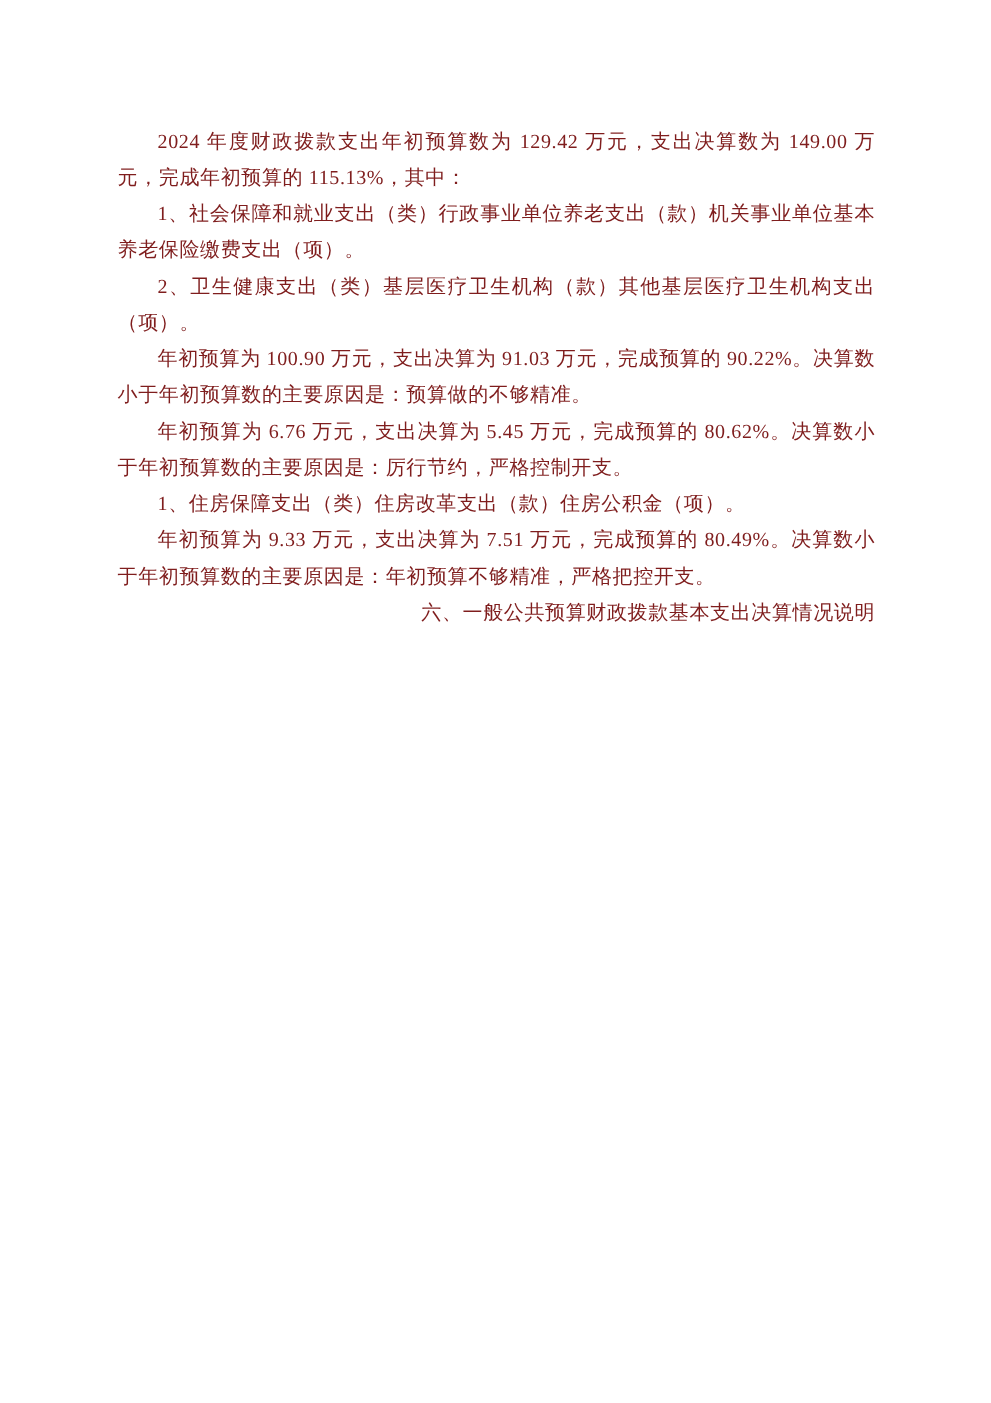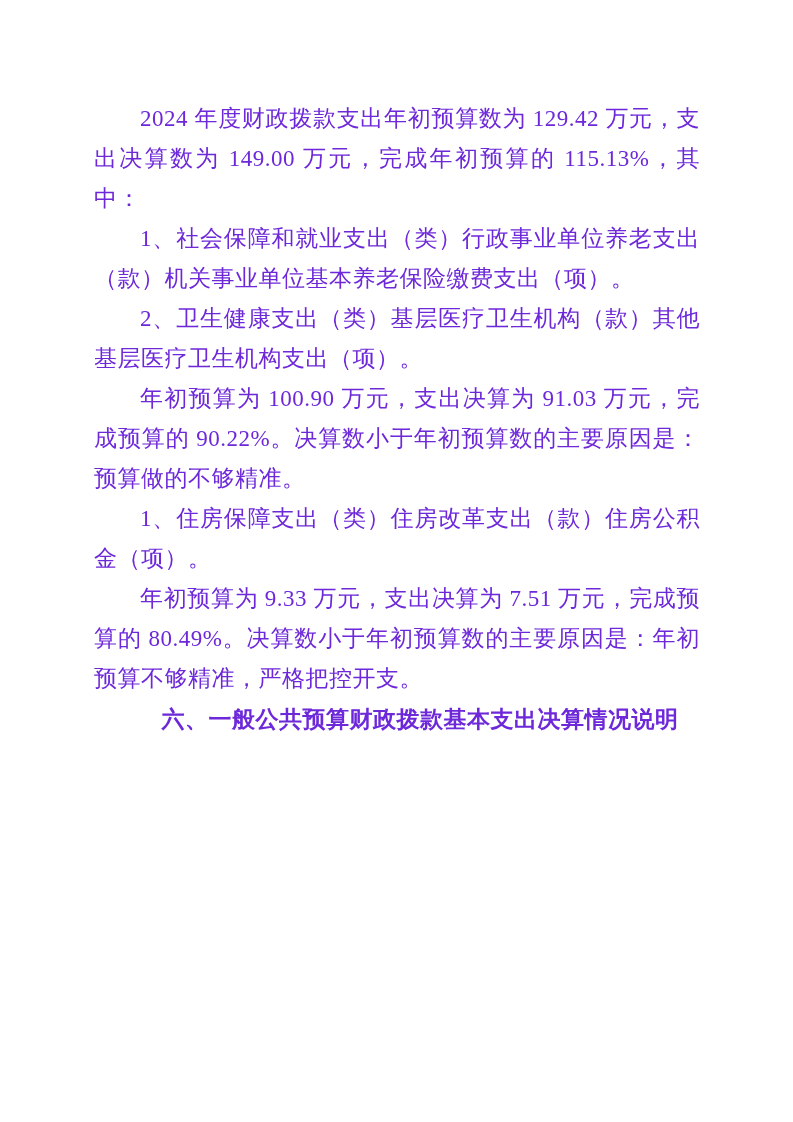--- a/index.html
+++ b/index.html
@@ -17,40 +17,41 @@
   .content {
     position: absolute;
     left: 94px;
     top: 99px;
     width: 606px;
   }
   p.para {
     margin: 0;
     padding: 0;
     font-family: "Liberation Serif", "DejaVu Serif", serif;
-    font-size: 23px;
-    line-height: 40px;
-    color: #6d28d9;
+    font-size: 16px;
+    line-height: 29px;
+    color: #7f1d1d;
     text-align: justify;
     text-indent: 2em;
     letter-spacing: 0.5px;
   }
   p.para.heading {
     font-family: "Liberation Sans", "DejaVu Sans", sans-serif;
-    font-weight: bold;
-    text-align: center;
+    font-weight: normal;
+    text-align: right;
     letter-spacing: 0.5px;
   }
 </style>
 </head>
 <body>
 
 <div class="page">
   <div class="content" id="paragraphs">
       <p class="para">2024 年度财政拨款支出年初预算数为 129.42 万元，支出决算数为 149.00 万元，完成年初预算的 115.13%，其中：</p>
       <p class="para">1、社会保障和就业支出（类）行政事业单位养老支出（款）机关事业单位基本养老保险缴费支出（项）。</p>
       <p class="para">2、卫生健康支出（类）基层医疗卫生机构（款）其他基层医疗卫生机构支出（项）。</p>
       <p class="para">年初预算为 100.90 万元，支出决算为 91.03 万元，完成预算的 90.22%。决算数小于年初预算数的主要原因是：预算做的不够精准。</p>
+      <p class="para">年初预算为 6.76 万元，支出决算为 5.45 万元，完成预算的 80.62%。决算数小于年初预算数的主要原因是：厉行节约，严格控制开支。</p>
       <p class="para">1、住房保障支出（类）住房改革支出（款）住房公积金（项）。</p>
       <p class="para">年初预算为 9.33 万元，支出决算为 7.51 万元，完成预算的 80.49%。决算数小于年初预算数的主要原因是：年初预算不够精准，严格把控开支。</p>
       <p class="para heading">六、一般公共预算财政拨款基本支出决算情况说明</p>
     </div>
 </div>
 
 </body></html>

